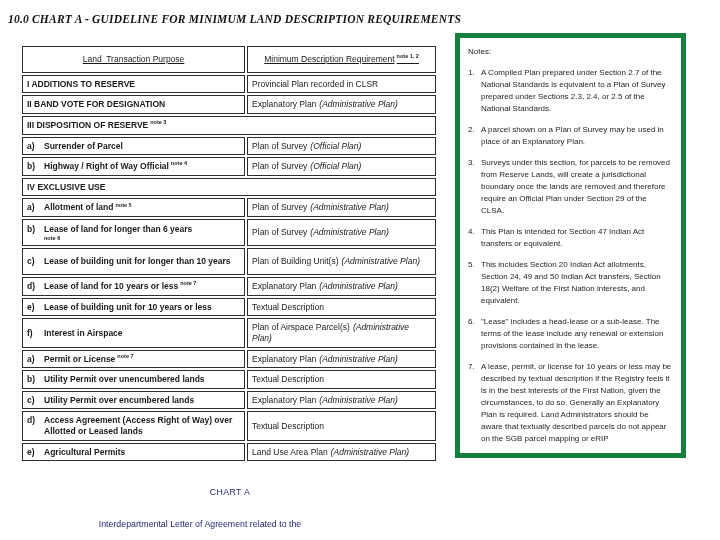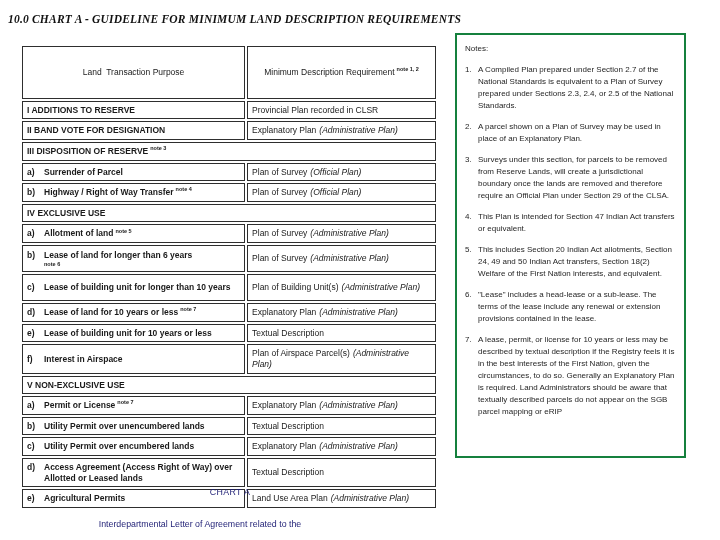--- a/index.html
+++ b/index.html
@@ -25,41 +25,42 @@
     line-height: 1.25;
   }
   table.req td, table.req th {
     border: 1px solid #2e2e2e;
     padding: 3px 11px 3px 4px;
     vertical-align: middle;
     background: #ffffff;
   }
   table.req th {
     font-weight: normal; white-space: pre-wrap;
-    padding: 20px 4px;
+    padding: 7px 4px;
+    text-decoration: underline;
   }
   td.c1 { width: 222px; }
   td.c2 { width: 188px; }
   .bold { font-weight: bold; }
   .cell-flex { display: flex; }
   .ltr { flex: 0 0 17px; font-weight: bold; }
   .ptx { flex: 1 1 auto; font-weight: bold; }
   sup.note {
     font-size: 5.5px; font-weight: bold; vertical-align: super; line-height: 0;
     margin-left: 2px; white-space: nowrap;
   }
   sup.note.note-below { display: block; margin: 1px 0 0 0; line-height: 1; }
   .paren { font-style: italic; margin-left: 3px; }
   td.section { padding: 5px 5px 5px 4px; }
   tr.tall td { height: 27px; }
 
   
   .notes-panel {
     position: absolute; left: 455px; top: 33px; width: 231px; height: 425px;
-    border: 2px solid #15803d; background: #ffffff;
+    border: 5px solid #15803d; background: #ffffff;
     padding: 8px 9px 6px 8px;
     font-size: 8px; line-height: 1.5; color: #1f1f1f;
   }
   .notes-title { margin-bottom: 9px; }
   .note-item { display: flex; margin-bottom: 9px; }
   .note-num { flex: 0 0 13px; }
   .note-text { flex: 1 1 auto; }
 
   
   .caption {
@@ -104,21 +105,21 @@
               <span class="ptx">Surrender of Parcel</span>
             </span>
           </td>
       <td class="c2"><span>Plan of Survey</span><span class="paren">(Official Plan)</span></td>
     </tr>
 
     <tr>
       <td class="c1">
             <span class="cell-flex">
               <span class="ltr">b)</span>
-              <span class="ptx"><span>Highway / Right of Way Transfer</span><sup class="note">note 4</sup></span>
+              <span class="ptx"><span>Highway / Right of Way Official</span><sup class="note">note 4</sup></span>
             </span>
           </td>
       <td class="c2"><span>Plan of Survey</span><span class="paren">(Official Plan)</span></td>
     </tr>
 
     <tr>
       <td class="section bold" colspan="2"><span>IV EXCLUSIVE USE</span></td>
     </tr>
 
     <tr>
@@ -174,23 +175,20 @@
     <tr class="tall">
       <td class="c1">
             <span class="cell-flex">
               <span class="ltr">f)</span>
               <span class="ptx">Interest in Airspace</span>
             </span>
           </td>
       <td class="c2"><span>Plan of Airspace Parcel(s)</span><span class="paren">(Administrative Plan)</span></td>
     </tr>
 
-    <tr>
-      <td class="section bold" colspan="2"><span>V NON-EXCLUSIVE USE</span></td>
-    </tr>
 
     <tr>
       <td class="c1">
             <span class="cell-flex">
               <span class="ltr">a)</span>
               <span class="ptx"><span>Permit or License</span><sup class="note">note 7</sup></span>
             </span>
           </td>
       <td class="c2"><span>Explanatory Plan</span><span class="paren">(Administrative Plan)</span></td>
     </tr>

